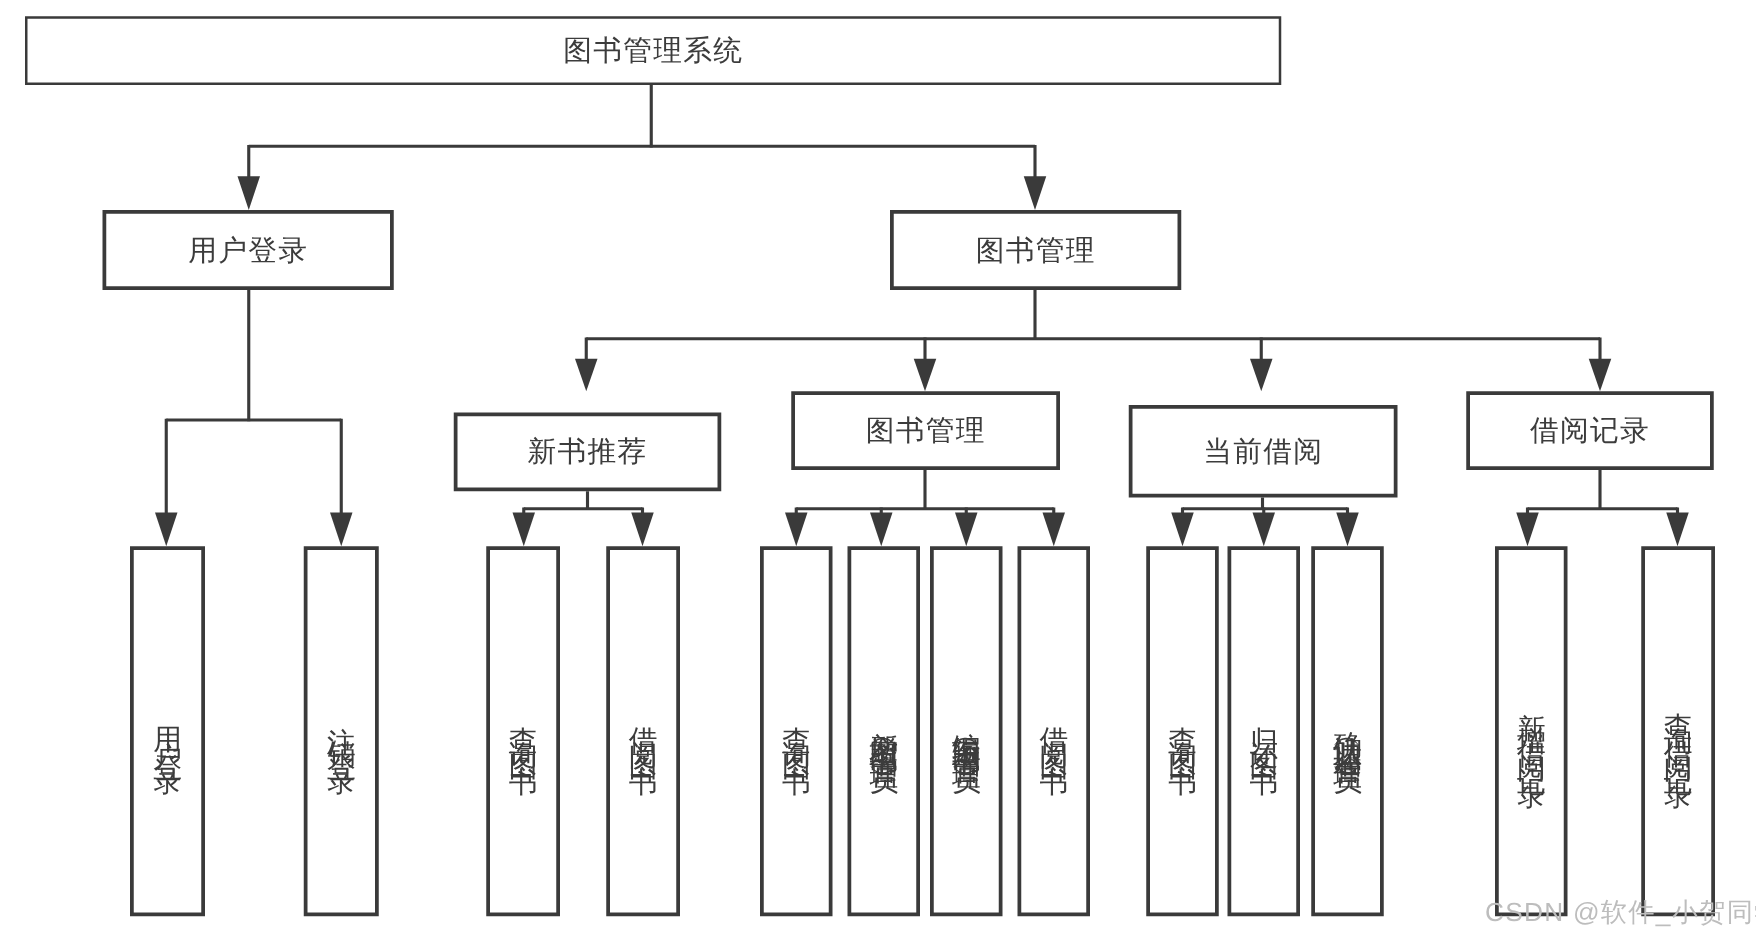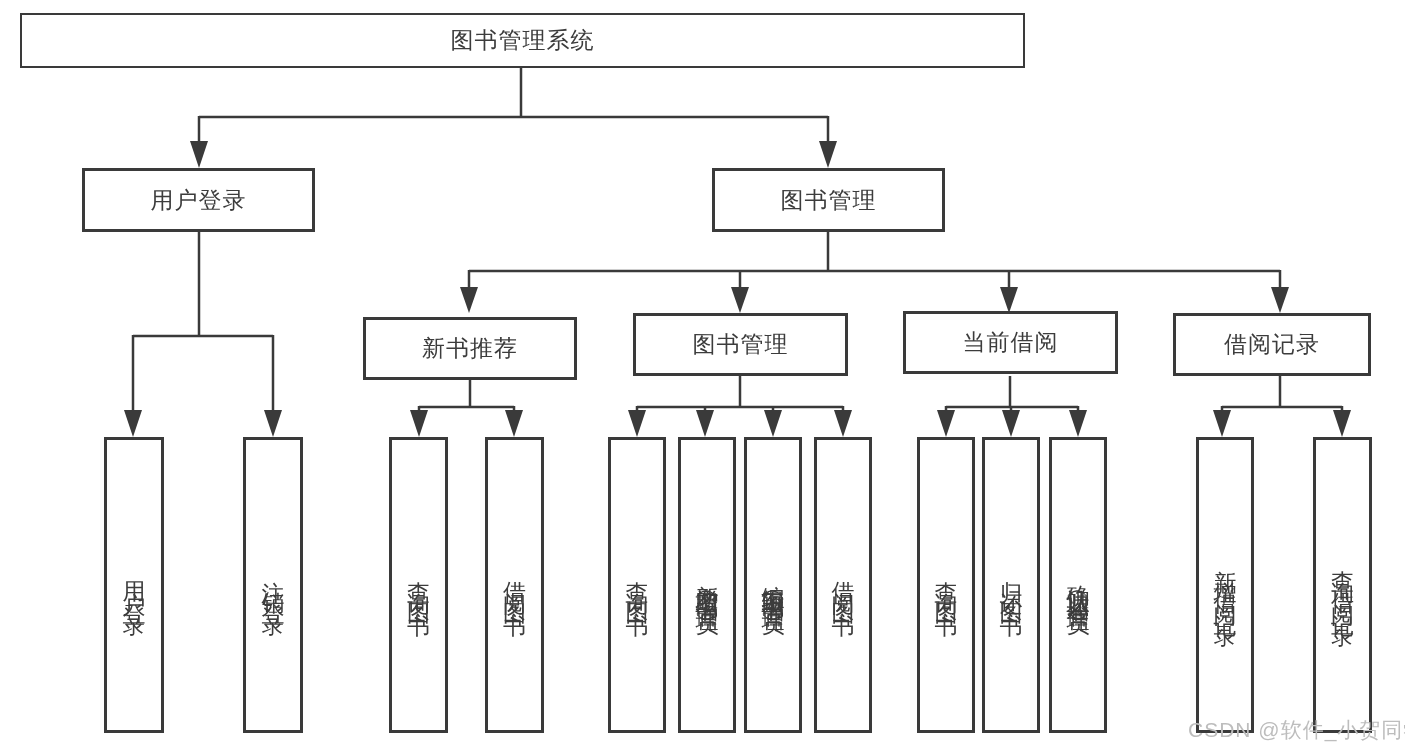--- a/index.html
+++ b/index.html
@@ -123,27 +123,27 @@
     <span>图书管理系统</span>
   </div>
 
   <div class="box h" style="left:82px;top:168px;width:233px;height:64px">
     <span>用户登录</span>
   </div>
   <div class="box h" style="left:712px;top:168px;width:233px;height:64px">
     <span>图书管理</span>
   </div>
 
-  <div class="box h" style="left:363px;top:317px;width:214px;height:63px">
+  <div class="box h" style="left:363px;top:330px;width:214px;height:63px">
     <span>新书推荐</span>
   </div>
   <div class="box h" style="left:633px;top:313px;width:215px;height:63px">
     <span>图书管理</span>
   </div>
-  <div class="box h" style="left:903px;top:311px;width:215px;height:63px">
+  <div class="box h" style="left:903px;top:324px;width:215px;height:74px">
     <span>当前借阅</span>
   </div>
   <div class="box h" style="left:1173px;top:313px;width:198px;height:63px">
     <span>借阅记录</span>
   </div>
 
   <div class="box v" style="left:104px;top:437px;width:60px;height:296px">
     <span>用户登录</span>
   </div>
   <div class="box v" style="left:243px;top:437px;width:60px;height:296px">

